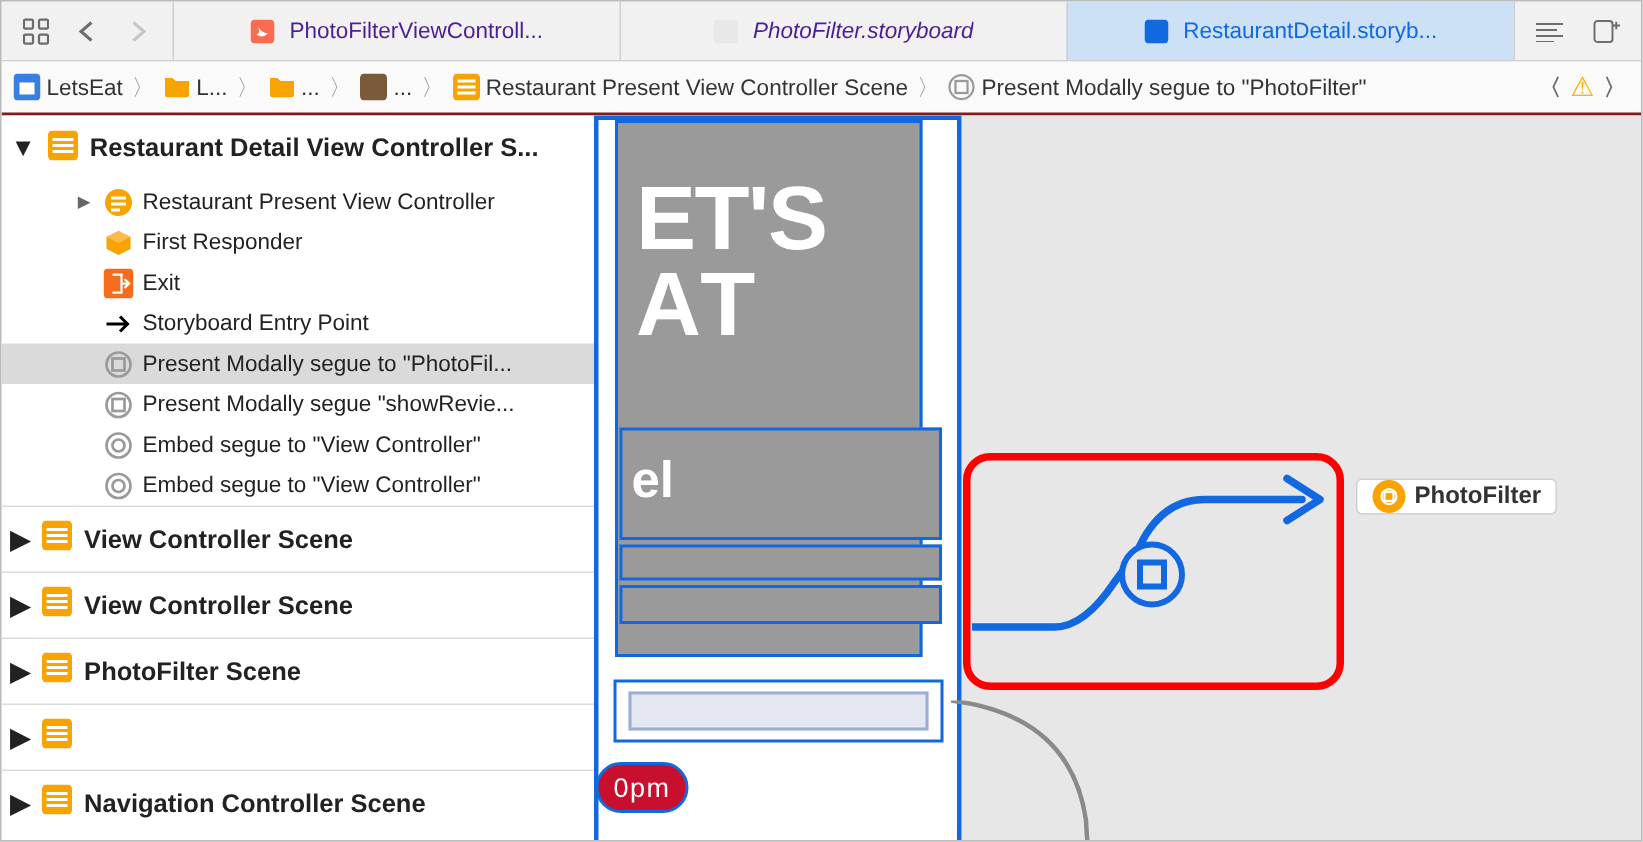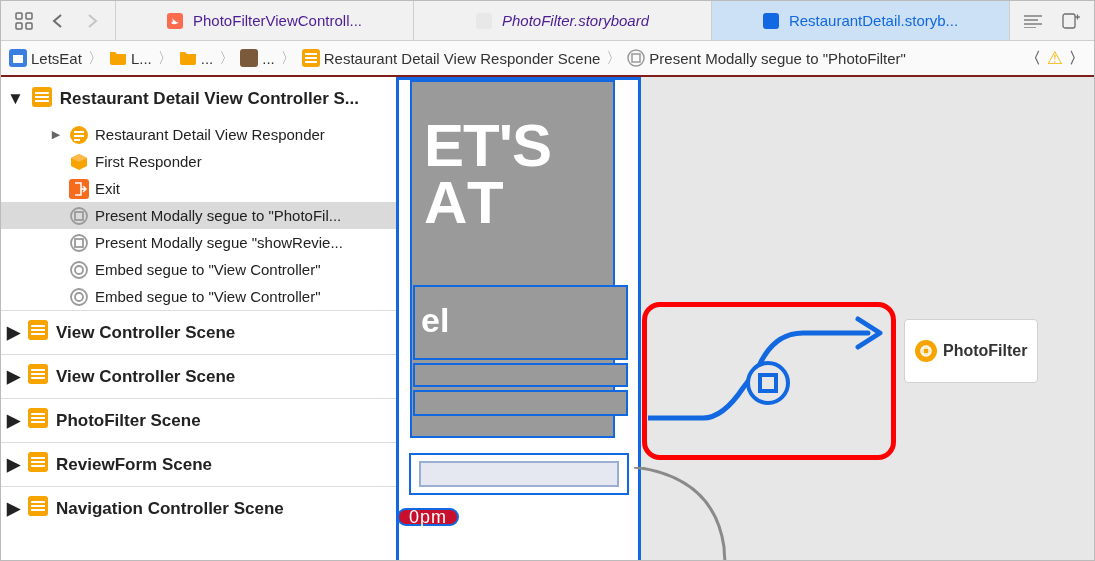--- a/index.html
+++ b/index.html
@@ -43,24 +43,24 @@
 .phone { position:absolute; left:0; top:0; width:245px; height:486px; background:#fff; border:3px solid #1168e0;}
 .phone .gband { position:absolute; left:11px; right:23px; top:0; height:358px; background:#9a9a9a; border:2px solid #1168e0;}
 .phone .big { position:absolute; left:12px; top:35px; font-family: Impact, "Arial Black", sans-serif; font-size:60px; line-height:0.95; letter-spacing:-1px; color:#fff; font-weight:800;}
 .phone .subrow { position:absolute; left:14px; right:10px; height:48px; border:2px solid #1168e0; background:#9a9a9a;}
 .phone .subrow.r1 { top:205px; height:75px;}
 .phone .el { position:absolute; left:6px; top:14px; color:#fff; font-family: Impact, "Arial Black", sans-serif; font-size:34px; font-weight:800;}
 .phone .subrow.r2 { top:283px; height:24px;}
 .phone .subrow.r3 { top:310px; height:26px;}
 .phone .inset { position:absolute; left:10px; right:9px; top:373px; height:42px; background:#fff; border:2px solid #1168e0;}
 .phone .inset .inner { position:absolute; left:8px; right:8px; top:6px; bottom:6px; border:2px solid #9aaed1; background:#e5e8f0;}
-.phone .pill { position:absolute; left:-2px; top:428px; width:62px; height:18px; background:#c8102e; border-radius:18px; border:2px solid #1168e0; color:#fff; display:flex; align-items:center; justify-content:center; font-size:18px; letter-spacing:1px;}
+.phone .pill { position:absolute; left:-2px; top:428px; width:62px; height:34px; background:#c8102e; border-radius:18px; border:2px solid #1168e0; color:#fff; display:flex; align-items:center; justify-content:center; font-size:18px; letter-spacing:1px;}
 .redbox { position:absolute; left:246px; top:225px; width:254px; height:158px; border:5px solid #ff0000; border-radius:18px;}
 .segue { position:absolute; left:252px; top:236px; width:236px; height:110px;}
-.pflabel { position:absolute; left:508px; top:242px; background:#fff; border:1px solid #d0d0d0; border-radius:4px; padding:20px 10px; display:flex; align-items:center; gap:6px; font-size:16px; font-weight:600; color:#333;}
+.pflabel { position:absolute; left:508px; top:242px; background:#fff; border:1px solid #d0d0d0; border-radius:4px; padding:0 10px; display:flex; align-items:center; gap:6px; font-size:16px; font-weight:600; color:#333;}
 .pficon { width:22px; height:22px; background:#f7a400; border-radius:50%; display:flex; align-items:center; justify-content:center;}
 .curve { position:absolute; left:238px; top:390px; width:110px; height:140px;}
 </style>
 </head>
 <body>
 
 <div class="tabbar">
   <div class="btngrp">
     <div class="iconbtn">
       <svg width="18" height="18" viewBox="0 0 18 18">
@@ -167,21 +167,21 @@
   <span class="chev">〉</span>
   <span class="bc">
     <span class="bcicon">
         <svg width="18" height="18">
           <rect width="18" height="18" rx="3" class="ic-orange"></rect>
           <rect x="3" y="4" width="12" height="2" fill="#fff"></rect>
           <rect x="3" y="8" width="12" height="2" fill="#fff"></rect>
           <rect x="3" y="12" width="12" height="2" fill="#fff"></rect>
         </svg>
       </span>
-    <span>Restaurant Detail View Responder Scene</span>
+    <span>Restaurant Present View Controller Scene</span>
   </span>
   <span class="chev">〉</span>
   <span class="bc">
     <span class="bcicon">
         <svg width="18" height="18">
           <circle cx="9" cy="9" r="8" fill="none" stroke="#9a9a9a" stroke-width="1.5"></circle>
           <rect x="5" y="5" width="8" height="8" fill="none" stroke="#9a9a9a" stroke-width="1.5"></rect>
         </svg>
       </span>
     <span>Present Modally segue to "PhotoFilter"</span>
@@ -208,21 +208,21 @@
     <div class="row child">
       <span class="disc">▶</span>
       <span class="ticon">
           <svg width="20" height="20">
             <circle cx="10" cy="10" r="9" class="ic-orange"></circle>
             <rect x="5" y="6" width="10" height="2" fill="#fff"></rect>
             <rect x="5" y="10" width="10" height="2" fill="#fff"></rect>
             <rect x="5" y="14" width="6" height="2" fill="#fff"></rect>
           </svg>
         </span>
-      <span class="lbl">Restaurant Detail View Responder</span>
+      <span class="lbl">Restaurant Present View Controller</span>
     </div>
     <div class="row child">
       <span class="disc"></span>
       <span class="ticon">
           <svg width="20" height="20">
             <path d="M10 2 L18 6 L18 14 L10 18 L2 14 L2 6 Z" class="ic-orangecube"></path>
             <path d="M10 2 L18 6 L10 10 L2 6 Z" fill="#ffb94a"></path>
           </svg>
         </span>
       <span class="lbl">First Responder</span>
@@ -230,20 +230,29 @@
     <div class="row child">
       <span class="disc"></span>
       <span class="ticon">
           <svg width="20" height="20">
             <rect width="20" height="20" rx="3" fill="#f76b1c"></rect>
             <path d="M6 4 h6 v12 h-6 M12 10 h5 M14 7 l3 3 -3 3" stroke="#fff" stroke-width="1.5" fill="none"></path>
           </svg>
         </span>
       <span class="lbl">Exit</span>
     </div>
+    <div class="row child">
+      <span class="disc"></span>
+      <span class="ticon">
+          <svg width="20" height="20">
+            <path d="M2 10 h13 M11 5 l5 5 -5 5" stroke="#000" stroke-width="2" fill="none"></path>
+          </svg>
+        </span>
+      <span class="lbl">Storyboard Entry Point</span>
+    </div>
     <div class="row child sel">
       <span class="disc"></span>
       <span class="ticon">
           <svg width="20" height="20">
             <circle cx="10" cy="10" r="8" fill="none" stroke="#9a9a9a" stroke-width="1.8"></circle>
             <rect x="6" y="6" width="8" height="8" fill="none" stroke="#9a9a9a" stroke-width="1.8"></rect>
           </svg>
         </span>
       <span class="lbl">Present Modally segue to "PhotoFil...</span>
     </div>
@@ -309,21 +318,20 @@
       <span class="lbl">PhotoFilter Scene</span>
     </div>
     <div class="scenehdr">
       <span class="disc">▶</span>
       <span class="ticon"><svg width="20" height="20">
             <rect width="20" height="20" rx="3" class="ic-orange"></rect>
             <rect x="3" y="5" width="14" height="2" fill="#fff"></rect>
             <rect x="3" y="9" width="14" height="2" fill="#fff"></rect>
             <rect x="3" y="13" width="14" height="2" fill="#fff"></rect>
           </svg></span>
-      <span class="lbl">ReviewForm Scene</span>
     </div>
     <div class="scenehdr">
       <span class="disc">▶</span>
       <span class="ticon"><svg width="20" height="20">
             <rect width="20" height="20" rx="3" class="ic-orange"></rect>
             <rect x="3" y="5" width="14" height="2" fill="#fff"></rect>
             <rect x="3" y="9" width="14" height="2" fill="#fff"></rect>
             <rect x="3" y="13" width="14" height="2" fill="#fff"></rect>
           </svg></span>
       <span class="lbl">Navigation Controller Scene</span>

